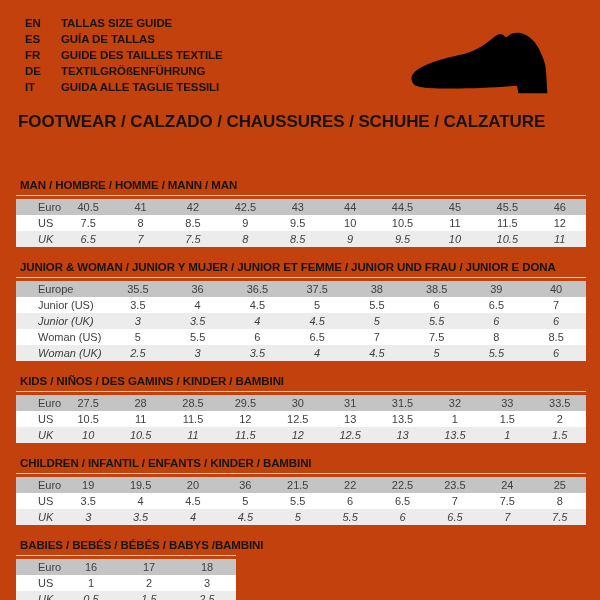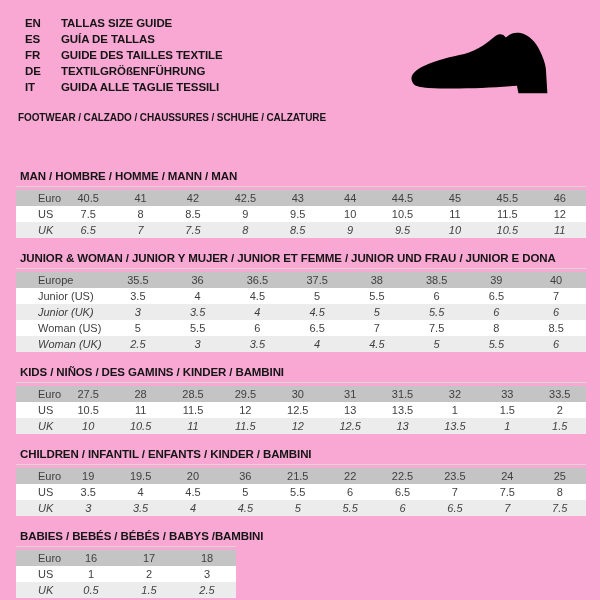--- a/index.html
+++ b/index.html
@@ -1,32 +1,32 @@
 <!DOCTYPE html>
 <html style="--row-dark: #c4c4c4; --row-alt: #ececec; --title-color: #151515;"><head>
 <meta charset="utf-8">
 <style>
   * { margin:0; padding:0; box-sizing:border-box; }
   html,body { background:#ffffff; }
   .page {
     position:relative;
     width:600px; height:600px;
-    background:#f9a8d4;
+    background:#c2410c;
     overflow:hidden;
     font-family:"Liberation Sans", sans-serif;
     color:#3f3f3f;
   }
   
   .langs { padding:15px 0 0 25px; }
   .lang-row { display:flex; font-weight:bold; font-size:11.5px; line-height:16px; color:var(--title-color,#151515); letter-spacing:-0.1px; }
   .lang-code { width:36px; flex:0 0 36px; }
   .lang-label { white-space:nowrap; }
   .category-line {
     margin:17px 0 0 18px;
-    font-weight:bold; font-size:10px; color:var(--title-color,#151515);
+    font-weight:bold; font-size:17px; color:var(--title-color,#151515);
     letter-spacing:-0.1px; white-space:nowrap;
   }
   .shoe-icon { position:absolute; top:24px; right:20px; width:178px; height:82px; }
   .shoe-icon svg { width:100%; height:100%; }
   
   main { margin:47px 14px 0 16px; }
   .size-section { margin-bottom:14px; }
   .section-title {
     font-size:11.5px; font-weight:bold; color:var(--title-color,#151515);
     letter-spacing:-0.1px; margin:0 0 4px 4px; white-space:nowrap;

